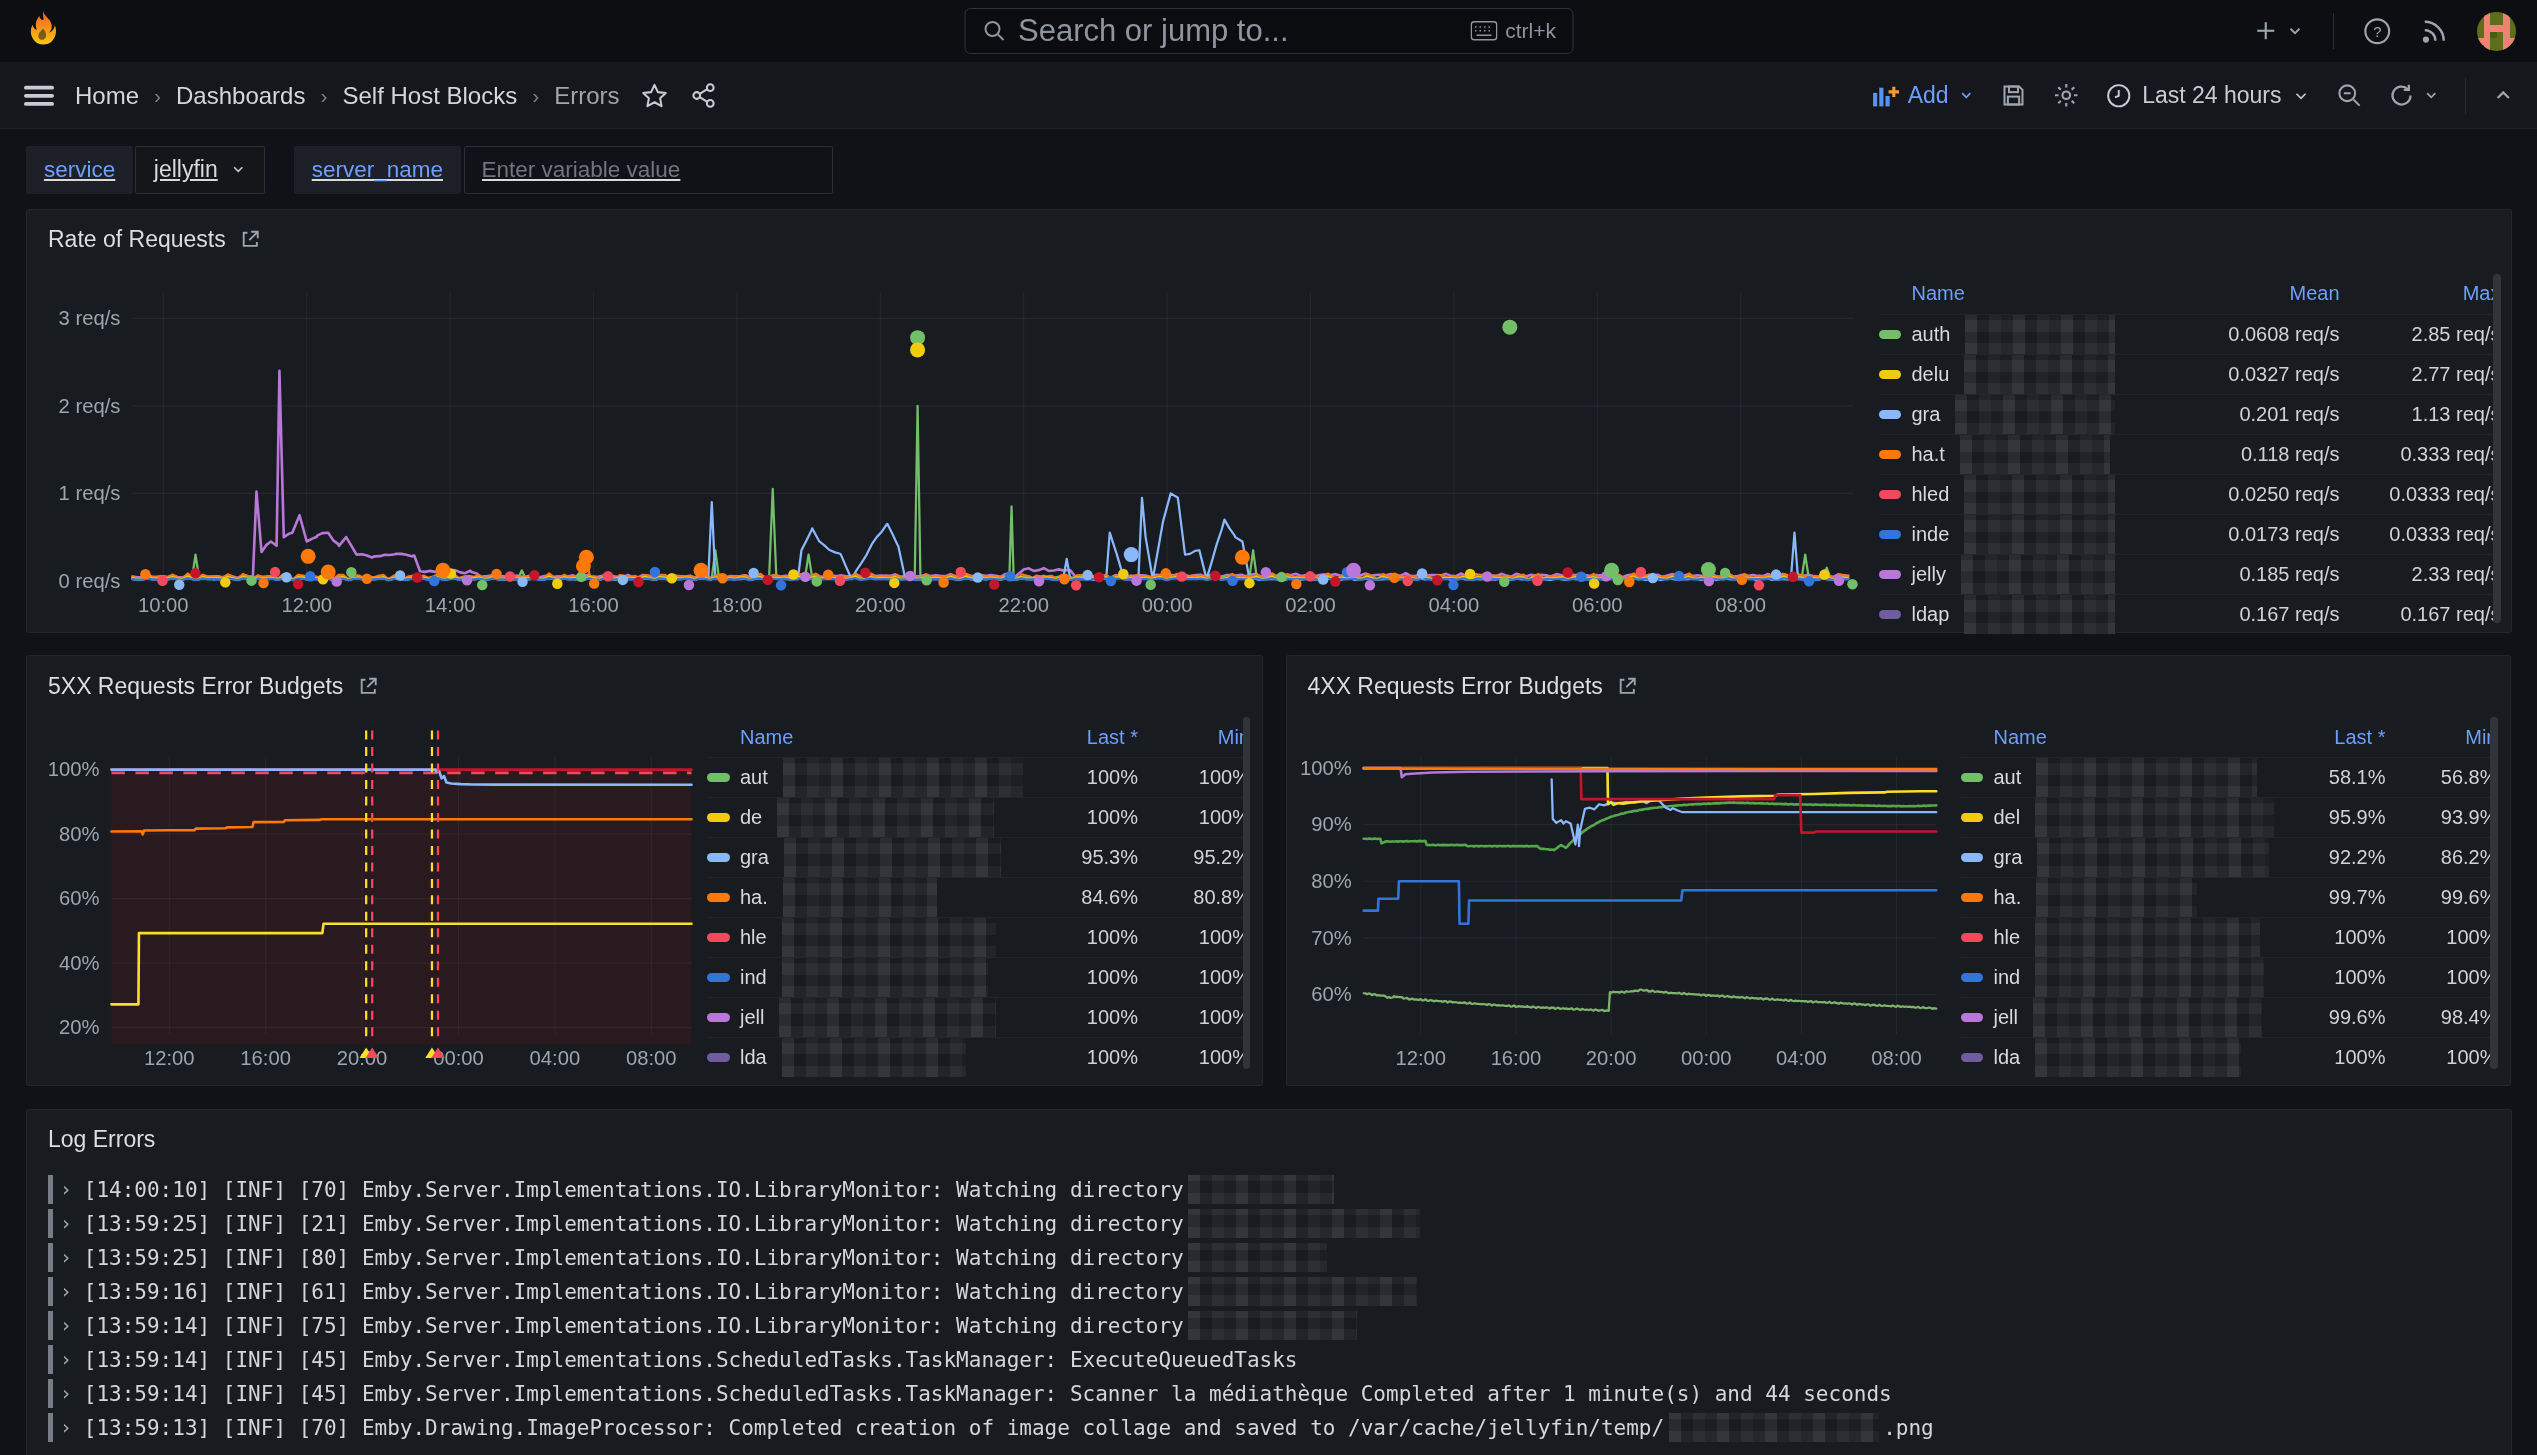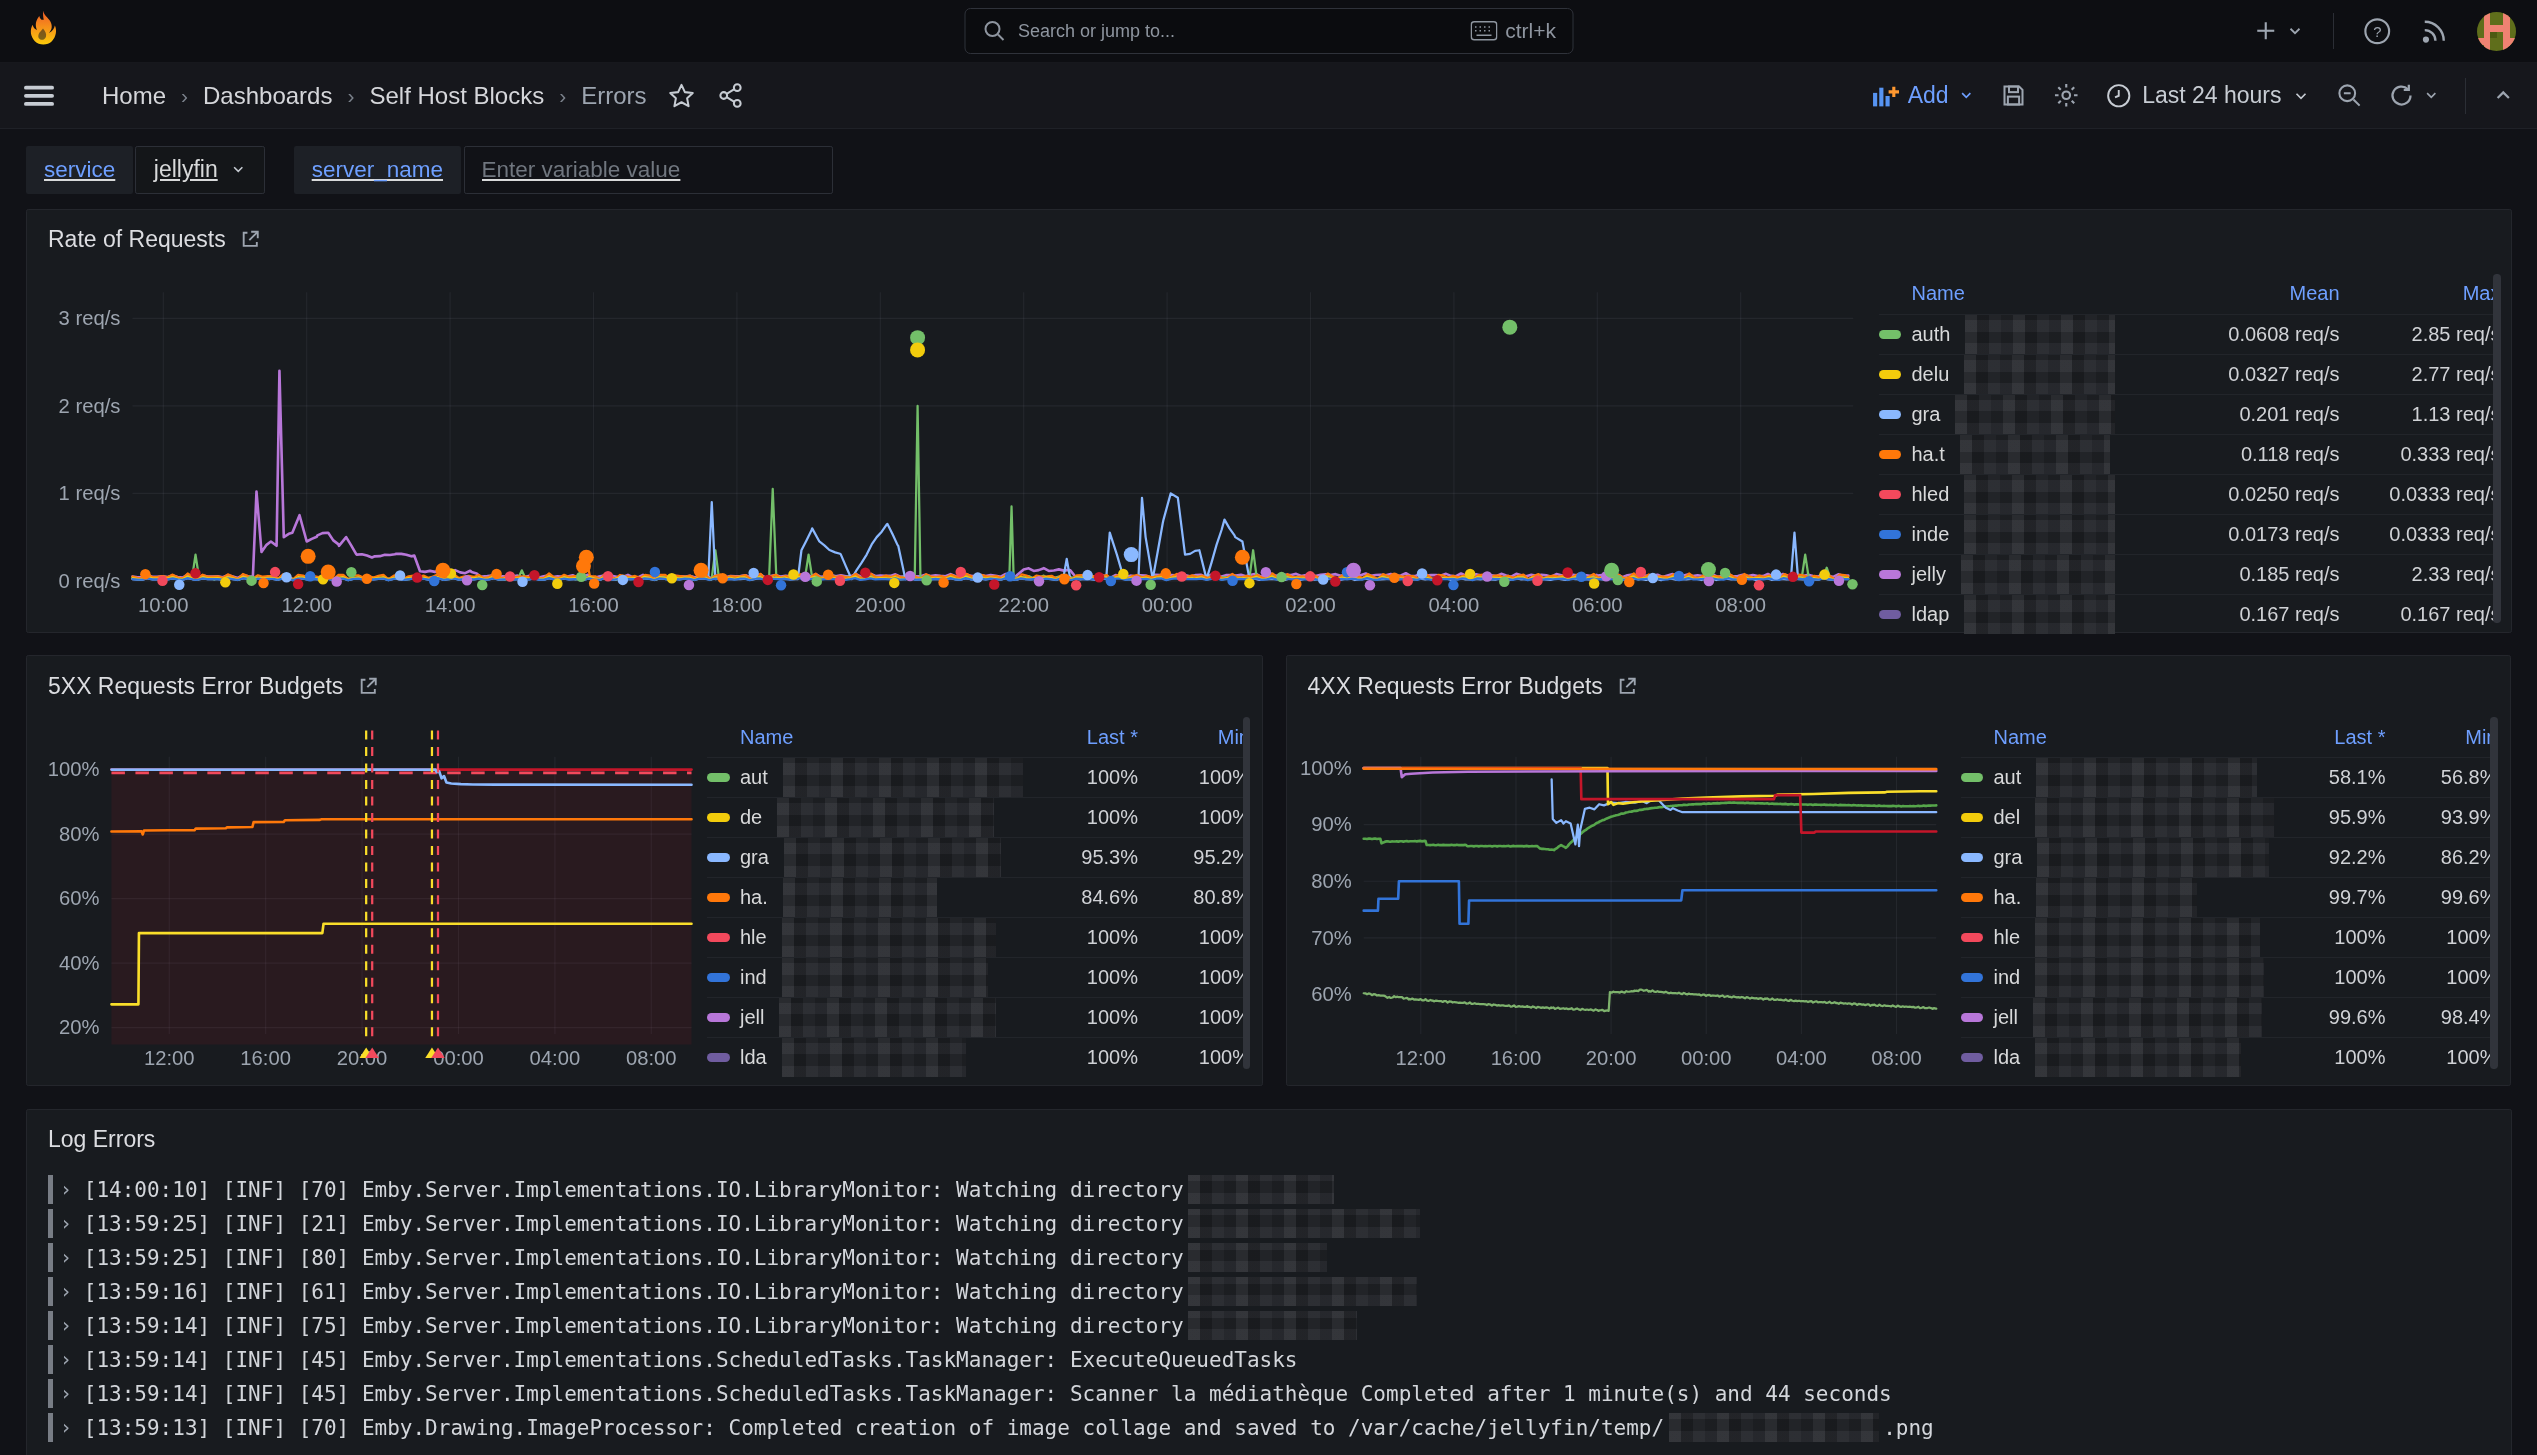--- a/index.html
+++ b/index.html
@@ -6,31 +6,31 @@
   html,body { width:2538px; height:1455px; overflow:hidden; background:#111217;
     font-family:"Liberation Sans", sans-serif; color:#d8d9da; }
 
   
   .topbar { height:63px; background:#0d0e12; display:flex; align-items:center;
     padding:0 22.5px; position:relative; border-bottom:0.7px solid #17181d; }
   .logo { width:40px; height:45px; }
   .search-wrap { position:absolute; left:50%; transform:translateX(-50%);
     width:609px; height:46px; background:#0b0c0f; border:0.7px solid #2f323a;
     border-radius:6px; display:flex; align-items:center; padding:0 16.5px; gap:12px; }
-  .search-ph { color:#8e959f; font-size:18px; flex:1; }
+  .search-ph { color:#8e959f; font-size:31px; flex:1; }
   .shortcut { display:flex; align-items:center; gap:7.5px; color:#8e959f; font-size:21px; }
   .top-right { margin-left:auto; display:flex; align-items:center; gap:28.5px; }
   .icon { display:inline-flex; align-items:center; justify-content:center; }
   .vdiv { width:1.5px; height:36px; background:#2b2e35; }
   .avatar { width:39px; height:39px; border-radius:50%; overflow:hidden; }
 
   
   .navbar { height:66px; background:#16171c; display:flex; align-items:center;
     padding:0 24px; border-bottom:0.7px solid #1f2127; }
-  .crumbs { display:flex; align-items:center; gap:15px; margin-left:48px; font-size:24px; }
+  .crumbs { display:flex; align-items:center; gap:15px; margin-left:21px; font-size:24px; }
   .crumb { color:#d5d6da; cursor:pointer; }
   .crumb.current { color:#9da5b0; }
   .crumb-sep { color:#7b828c; font-size:21px; }
   .nav-icons { display:flex; align-items:center; gap:22.5px; margin-left:21px; }
   .nav-right { margin-left:auto; display:flex; align-items:center; gap:25.5px; }
   .add-btn { display:flex; align-items:center; gap:9px; color:#6E9FFF; font-size:23px; }
   .time-btn { display:flex; align-items:center; gap:10.5px; color:#c7ccd3; font-size:23px; }
 
   
   .variables { display:flex; align-items:center; gap:16.5px; padding:16.5px 26px 15px; }

